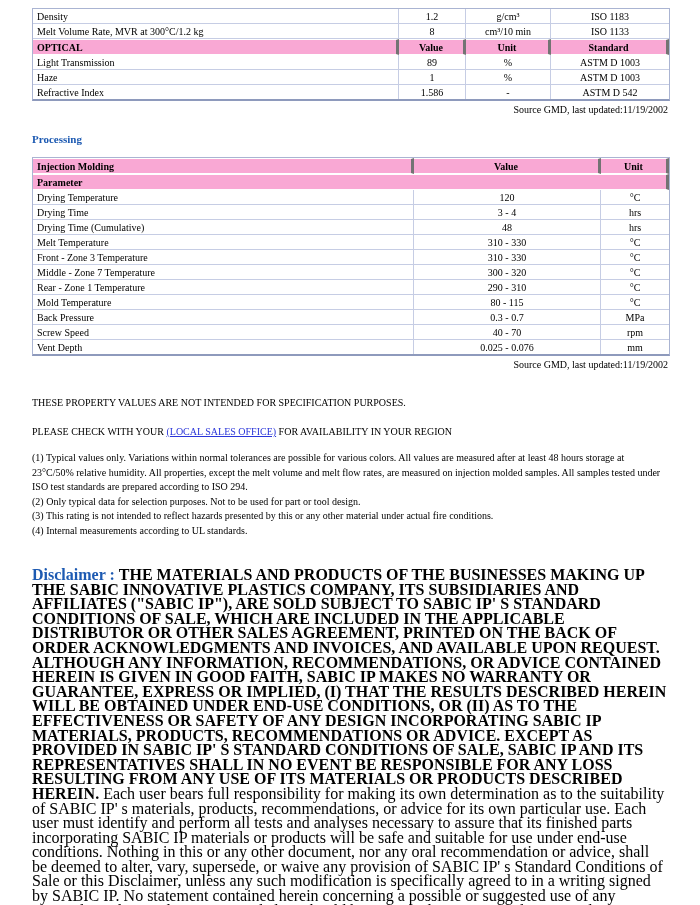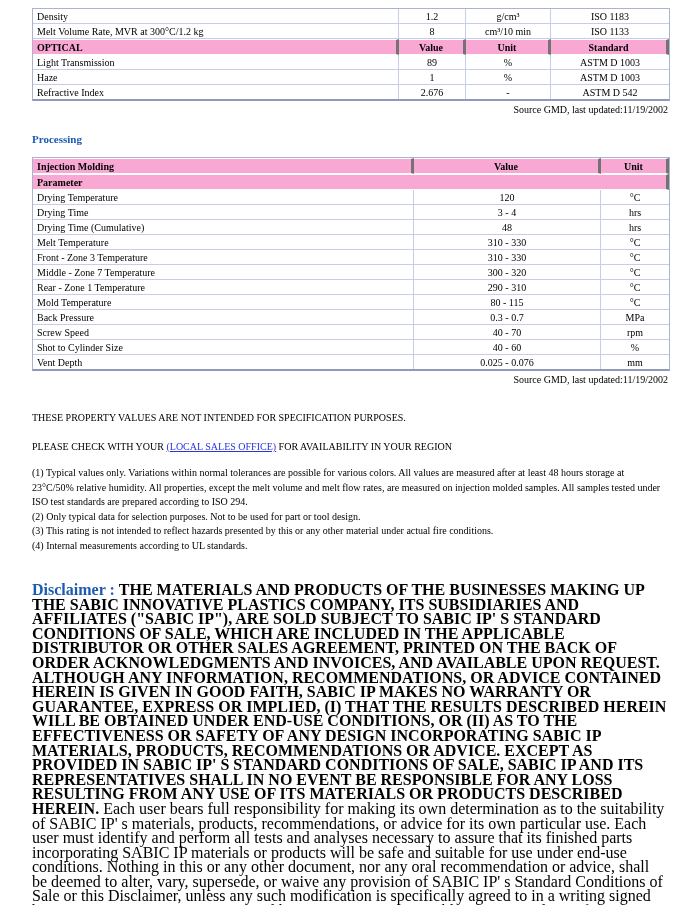--- a/index.html
+++ b/index.html
@@ -83,21 +83,21 @@
 
   <tr>
     <td>Haze</td>
     <td>1</td>
     <td>%</td>
     <td>ASTM D 1003</td>
   </tr>
 
   <tr>
     <td>Refractive Index</td>
-    <td>2.676</td>
+    <td>1.586</td>
     <td>-</td>
     <td>ASTM D 542</td>
   </tr>
 </tbody>
   </table>
 
   <div class="source-note">Source GMD, last updated:11/19/2002</div>
 
   <div class="section-heading">Processing</div>
 
@@ -173,25 +173,20 @@
     <td>0.3 - 0.7</td>
     <td>MPa</td>
   </tr>
 
   <tr>
     <td>Screw Speed</td>
     <td>40 - 70</td>
     <td>rpm</td>
   </tr>
 
-  <tr>
-    <td>Shot to Cylinder Size</td>
-    <td>40 - 60</td>
-    <td>%</td>
-  </tr>
 
   <tr>
     <td>Vent Depth</td>
     <td>0.025 - 0.076</td>
     <td>mm</td>
   </tr>
 </tbody>
   </table>
 
   <div class="source-note">Source GMD, last updated:11/19/2002</div>

